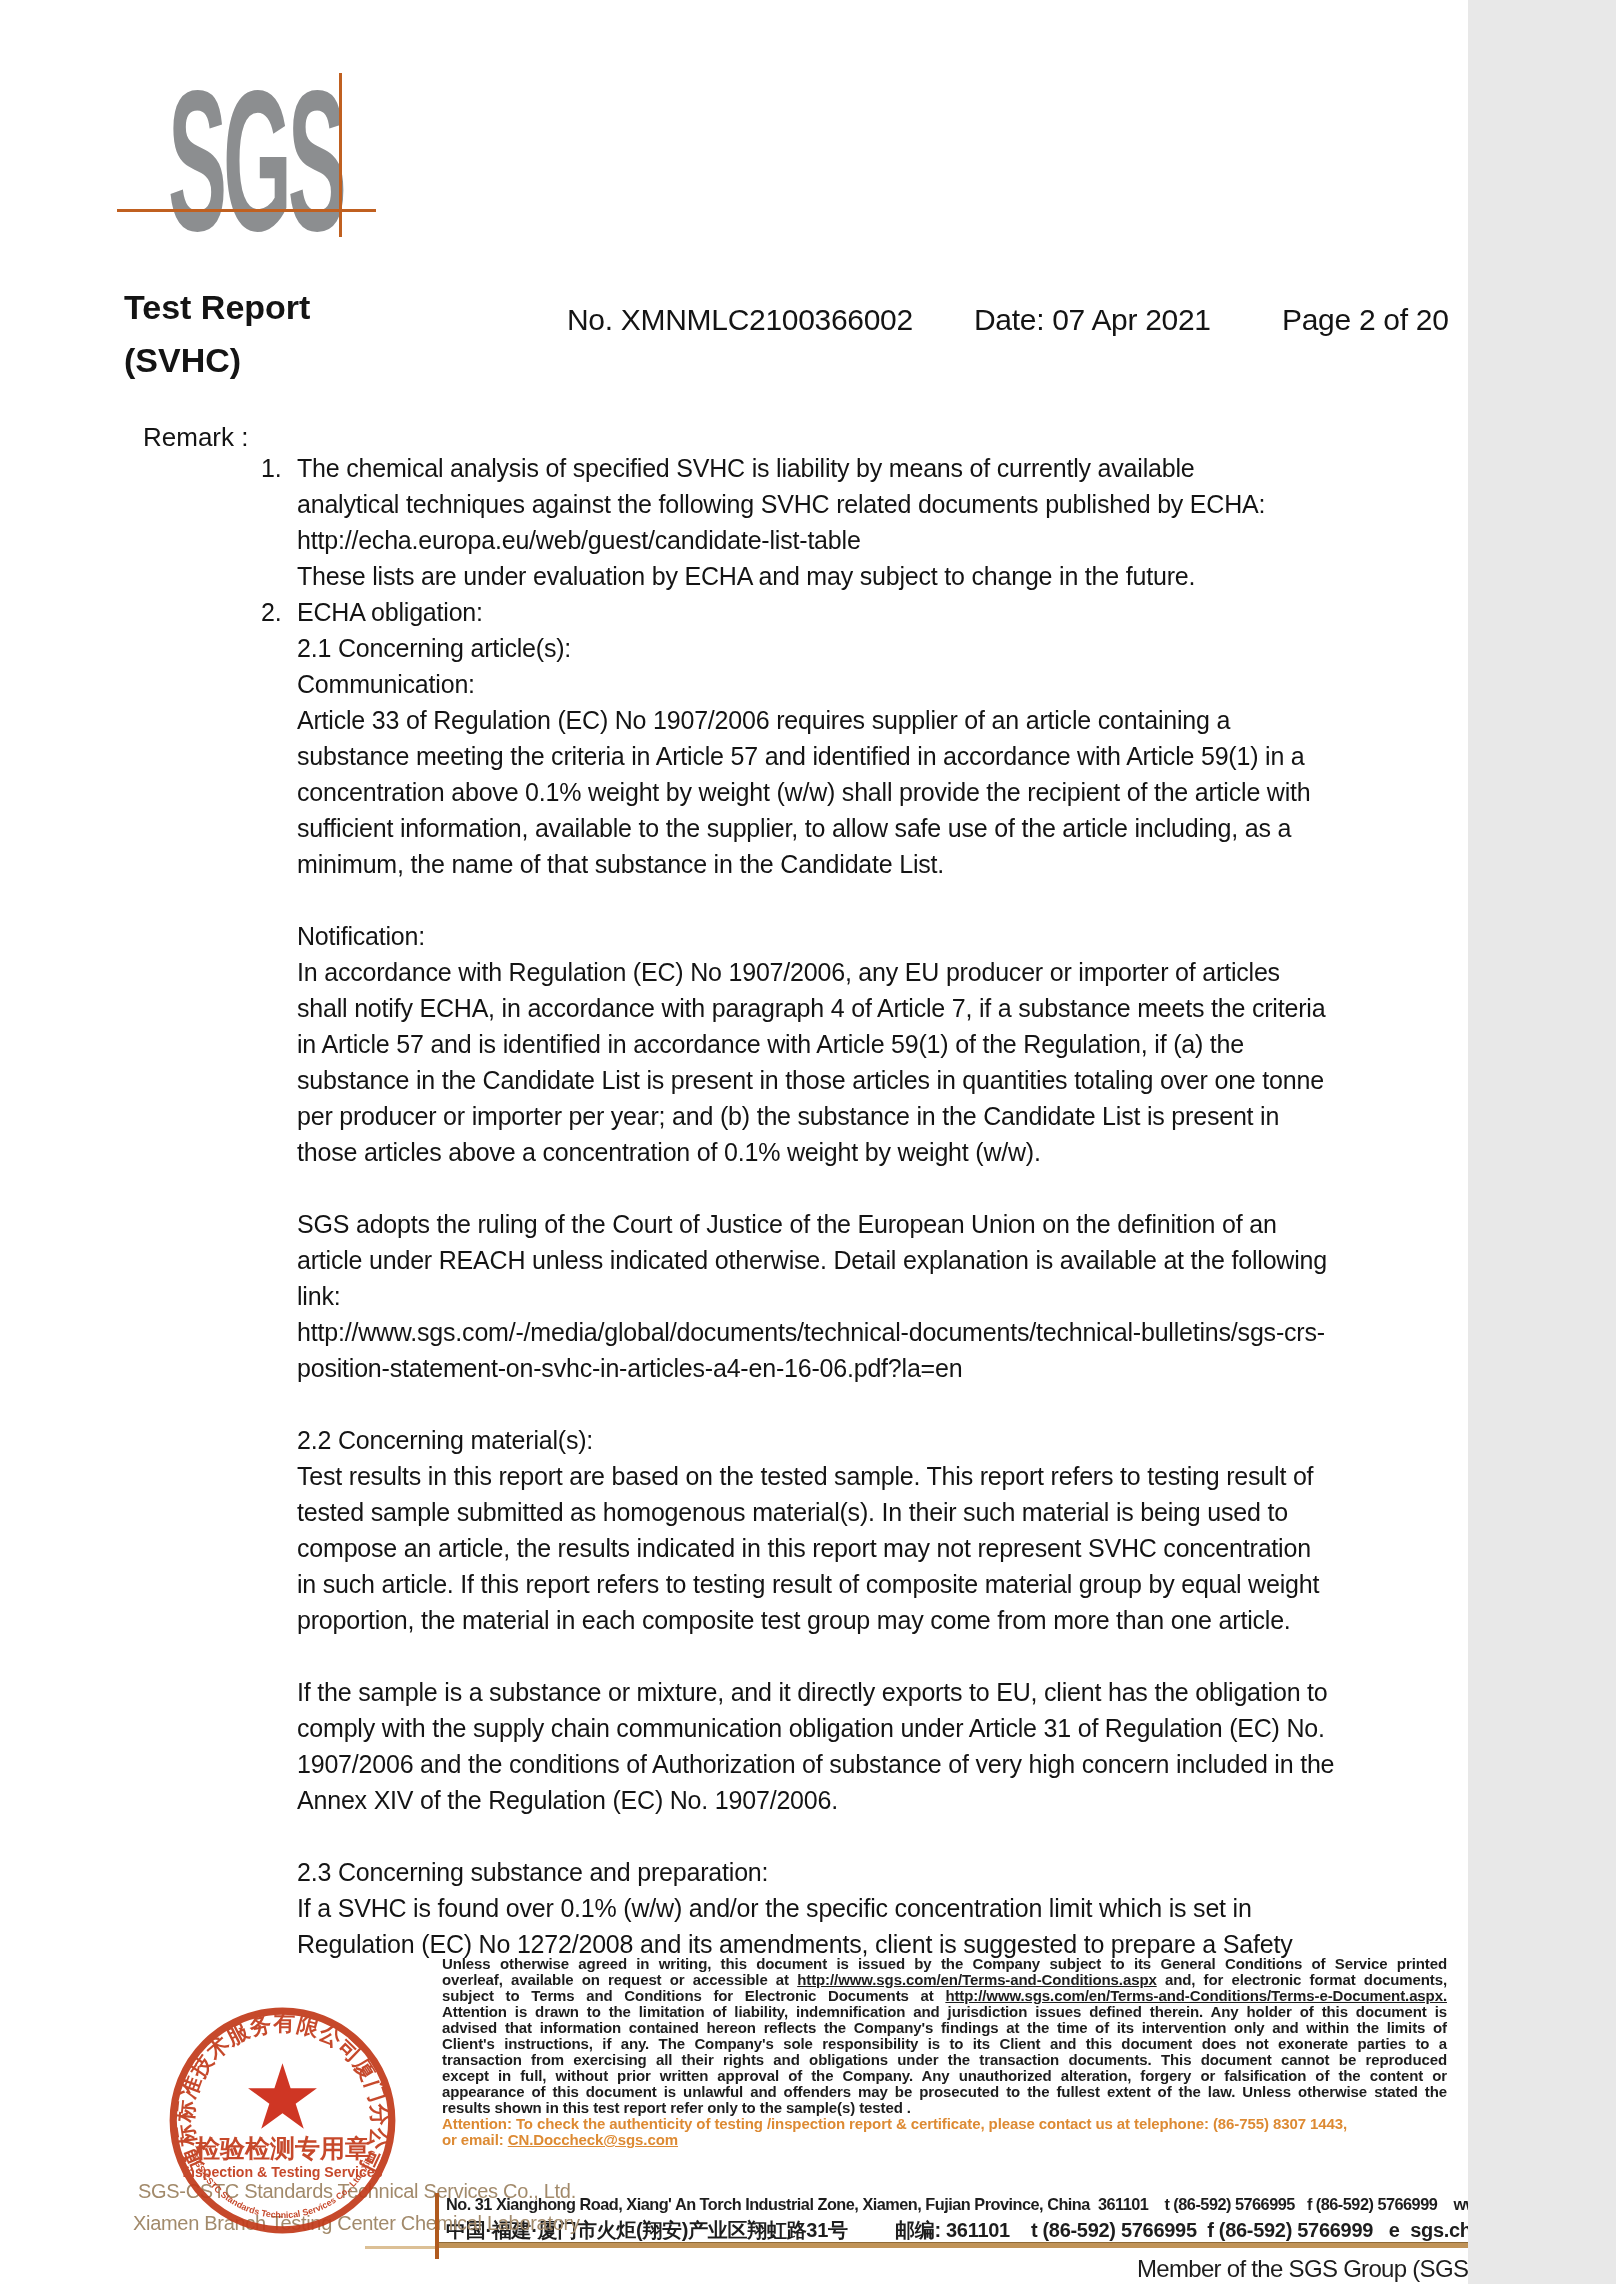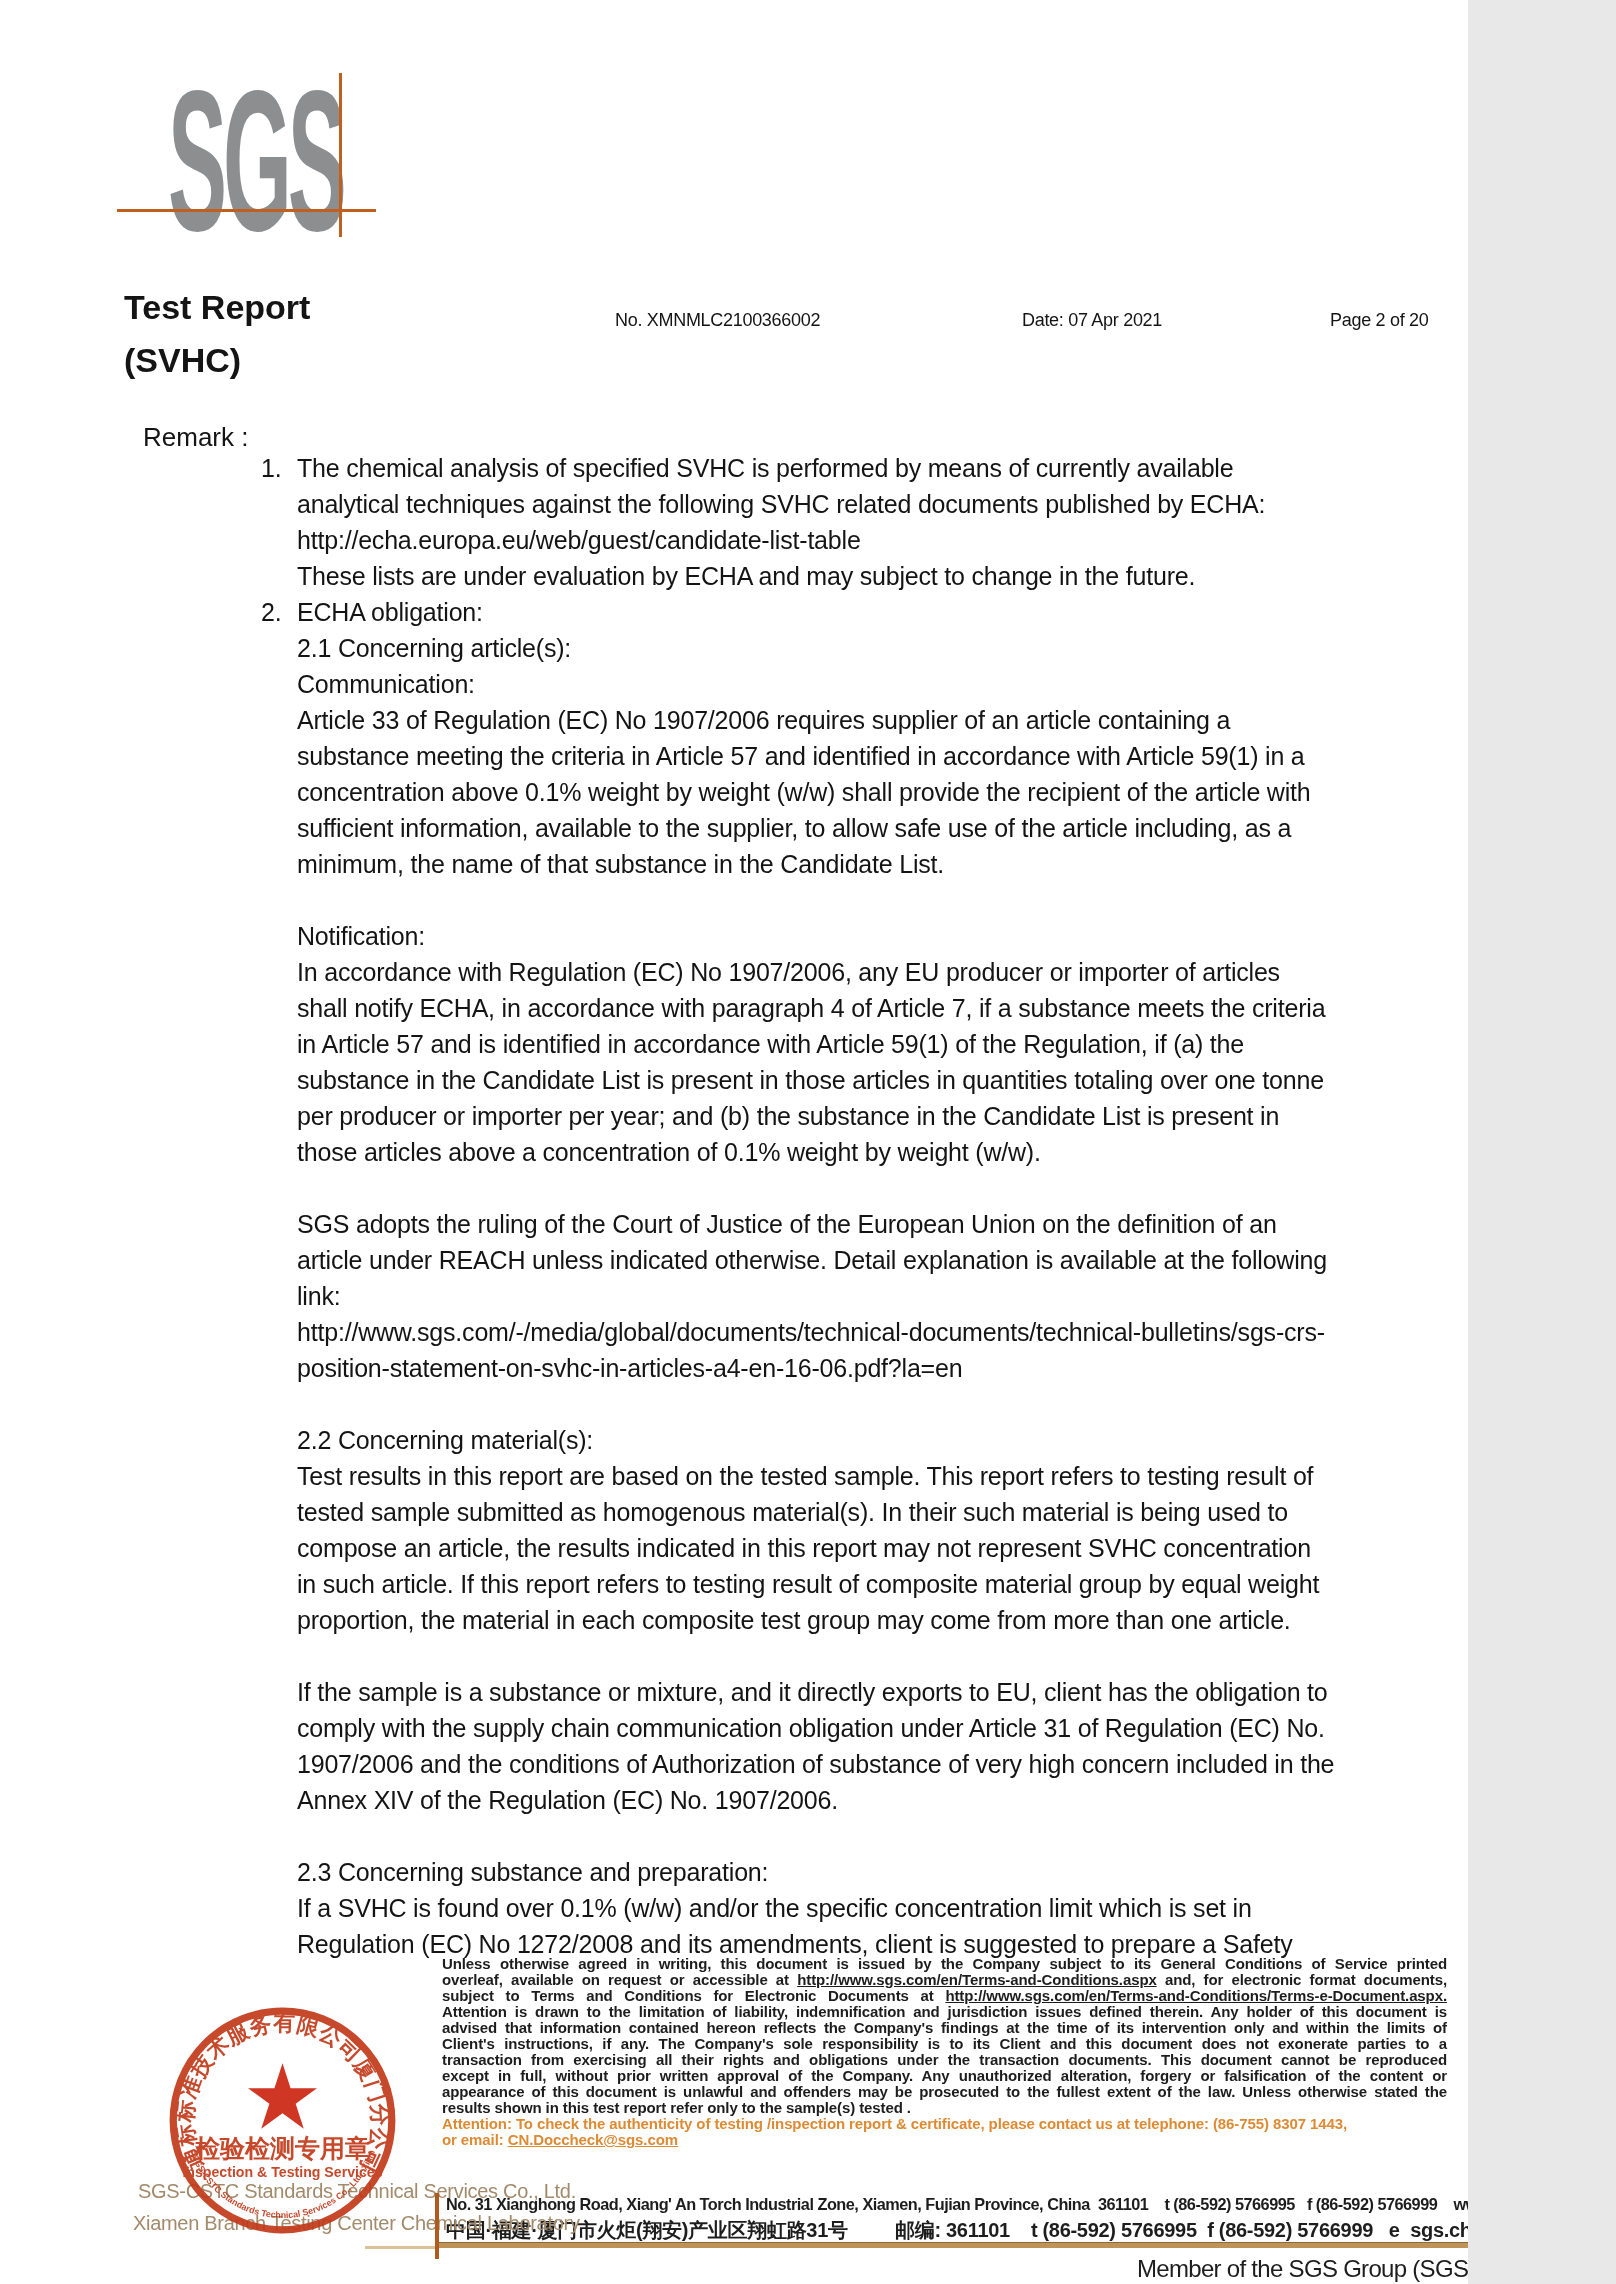--- a/index.html
+++ b/index.html
@@ -10,21 +10,21 @@
   .logo{position:absolute;left:0;top:0;}
   .logo-text{position:absolute;left:168px;top:60px;font-size:201px;font-weight:bold;
              color:#8c8e90;line-height:1;letter-spacing:-9px;
              transform:scaleX(0.44);transform-origin:left top;}
   .logo-hline{position:absolute;left:117px;top:209px;width:259px;height:3.3px;background:#c06020;}
   .logo-vline{position:absolute;left:339px;top:73px;width:3.3px;height:164px;background:#c06020;}
 
   
   .title{position:absolute;left:124px;top:288px;font-size:34px;font-weight:bold;line-height:39px;}
   .subtitle{position:absolute;left:124px;top:341px;font-size:34px;font-weight:bold;line-height:39px;}
-  .hitem{position:absolute;top:305px;font-size:18px;line-height:30px;letter-spacing:-0.3px;margin-left:48px;}
+  .hitem{position:absolute;top:305px;font-size:30px;line-height:30px;letter-spacing:-0.3px;}
   .h-no{left:567px;} .h-date{left:974px;} .h-page{left:1282px;}
 
   
   .remark-label{position:absolute;left:143px;top:408px;font-size:26px;line-height:36px;margin-top:11px;}
   .body-lines{position:absolute;left:124px;top:450px;width:1395px;font-size:25px;
               letter-spacing:-0.2px;}
   .bline{position:relative;height:36px;line-height:36px;white-space:pre;}
   .bline .marker{position:absolute;left:137px;top:0;}
   .bline .txt{position:absolute;left:173px;top:0;}
 
@@ -67,21 +67,21 @@
   </div>
 
   <div class="title">Test Report</div>
   <div class="subtitle">(SVHC)</div>
   <div class="hitem h-no">No. XMNMLC2100366002</div>
   <div class="hitem h-date">Date: 07 Apr 2021</div>
   <div class="hitem h-page">Page 2 of 20</div>
 
   <div class="remark-label">Remark :</div>
   <div class="body-lines" id="remark-lines">
-      <div class="bline"><span class="marker">1.</span><span class="txt">The chemical analysis of specified SVHC is performed by means of currently available</span></div>
+      <div class="bline"><span class="marker">1.</span><span class="txt">The chemical analysis of specified SVHC is liability by means of currently available</span></div>
       <div class="bline"><span class="txt">analytical techniques against the following SVHC related documents published by ECHA:</span></div>
       <div class="bline"><span class="txt">http://echa.europa.eu/web/guest/candidate-list-table</span></div>
       <div class="bline"><span class="txt">These lists are under evaluation by ECHA and may subject to change in the future.</span></div>
       <div class="bline"><span class="marker">2.</span><span class="txt">ECHA obligation:</span></div>
       <div class="bline"><span class="txt">2.1 Concerning article(s):</span></div>
       <div class="bline"><span class="txt">Communication:</span></div>
       <div class="bline"><span class="txt">Article 33 of Regulation (EC) No 1907/2006 requires supplier of an article containing a</span></div>
       <div class="bline"><span class="txt">substance meeting the criteria in Article 57 and identified in accordance with Article 59(1) in a</span></div>
       <div class="bline"><span class="txt">concentration above 0.1% weight by weight (w/w) shall provide the recipient of the article with</span></div>
       <div class="bline"><span class="txt">sufficient information, available to the supplier, to allow safe use of the article including, as a</span></div>

